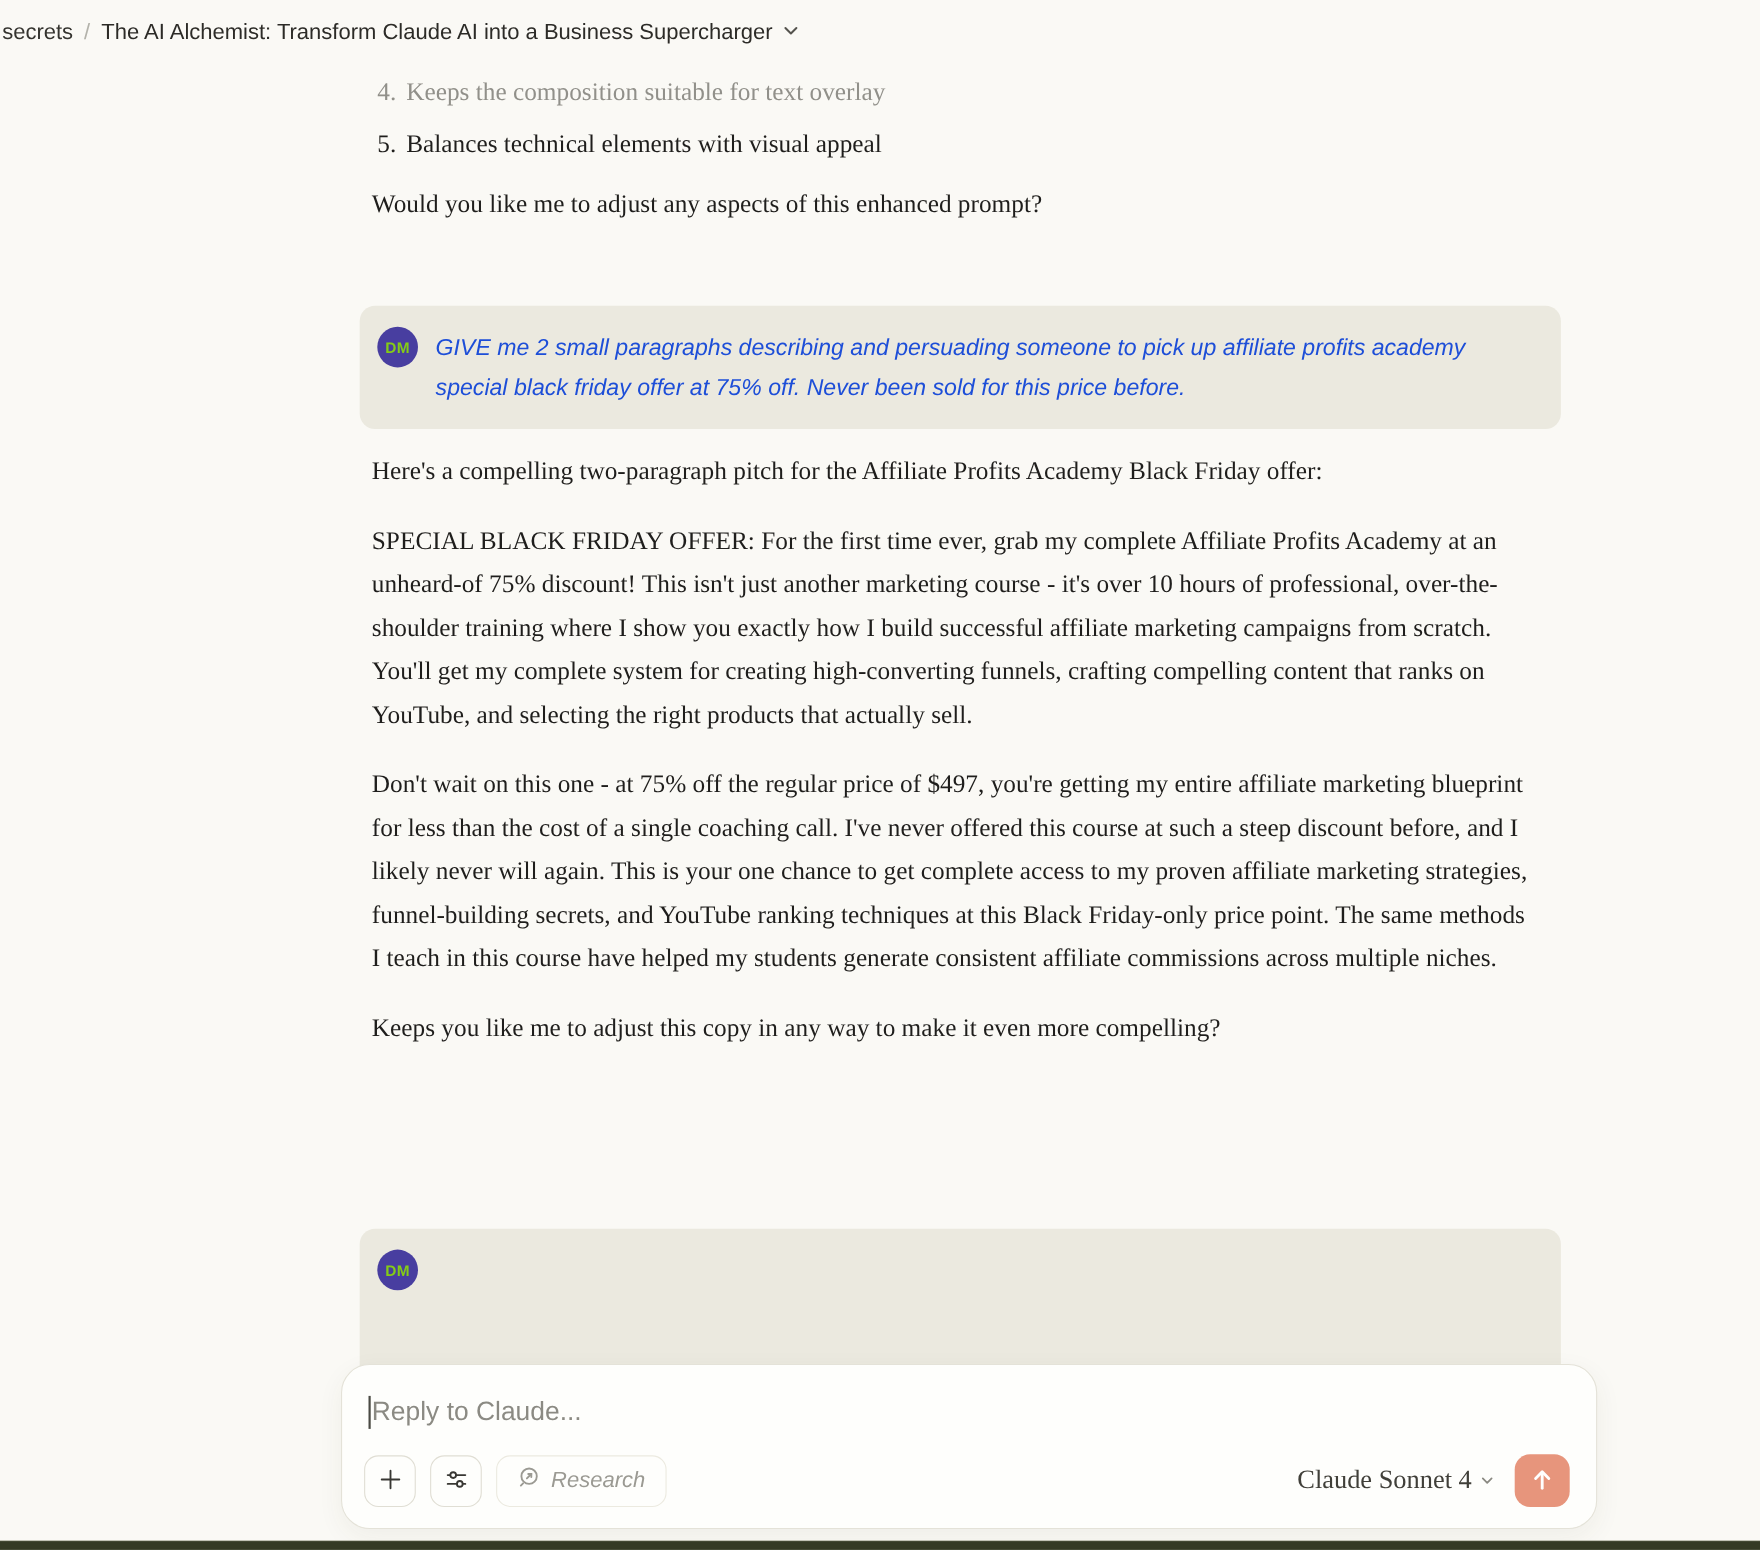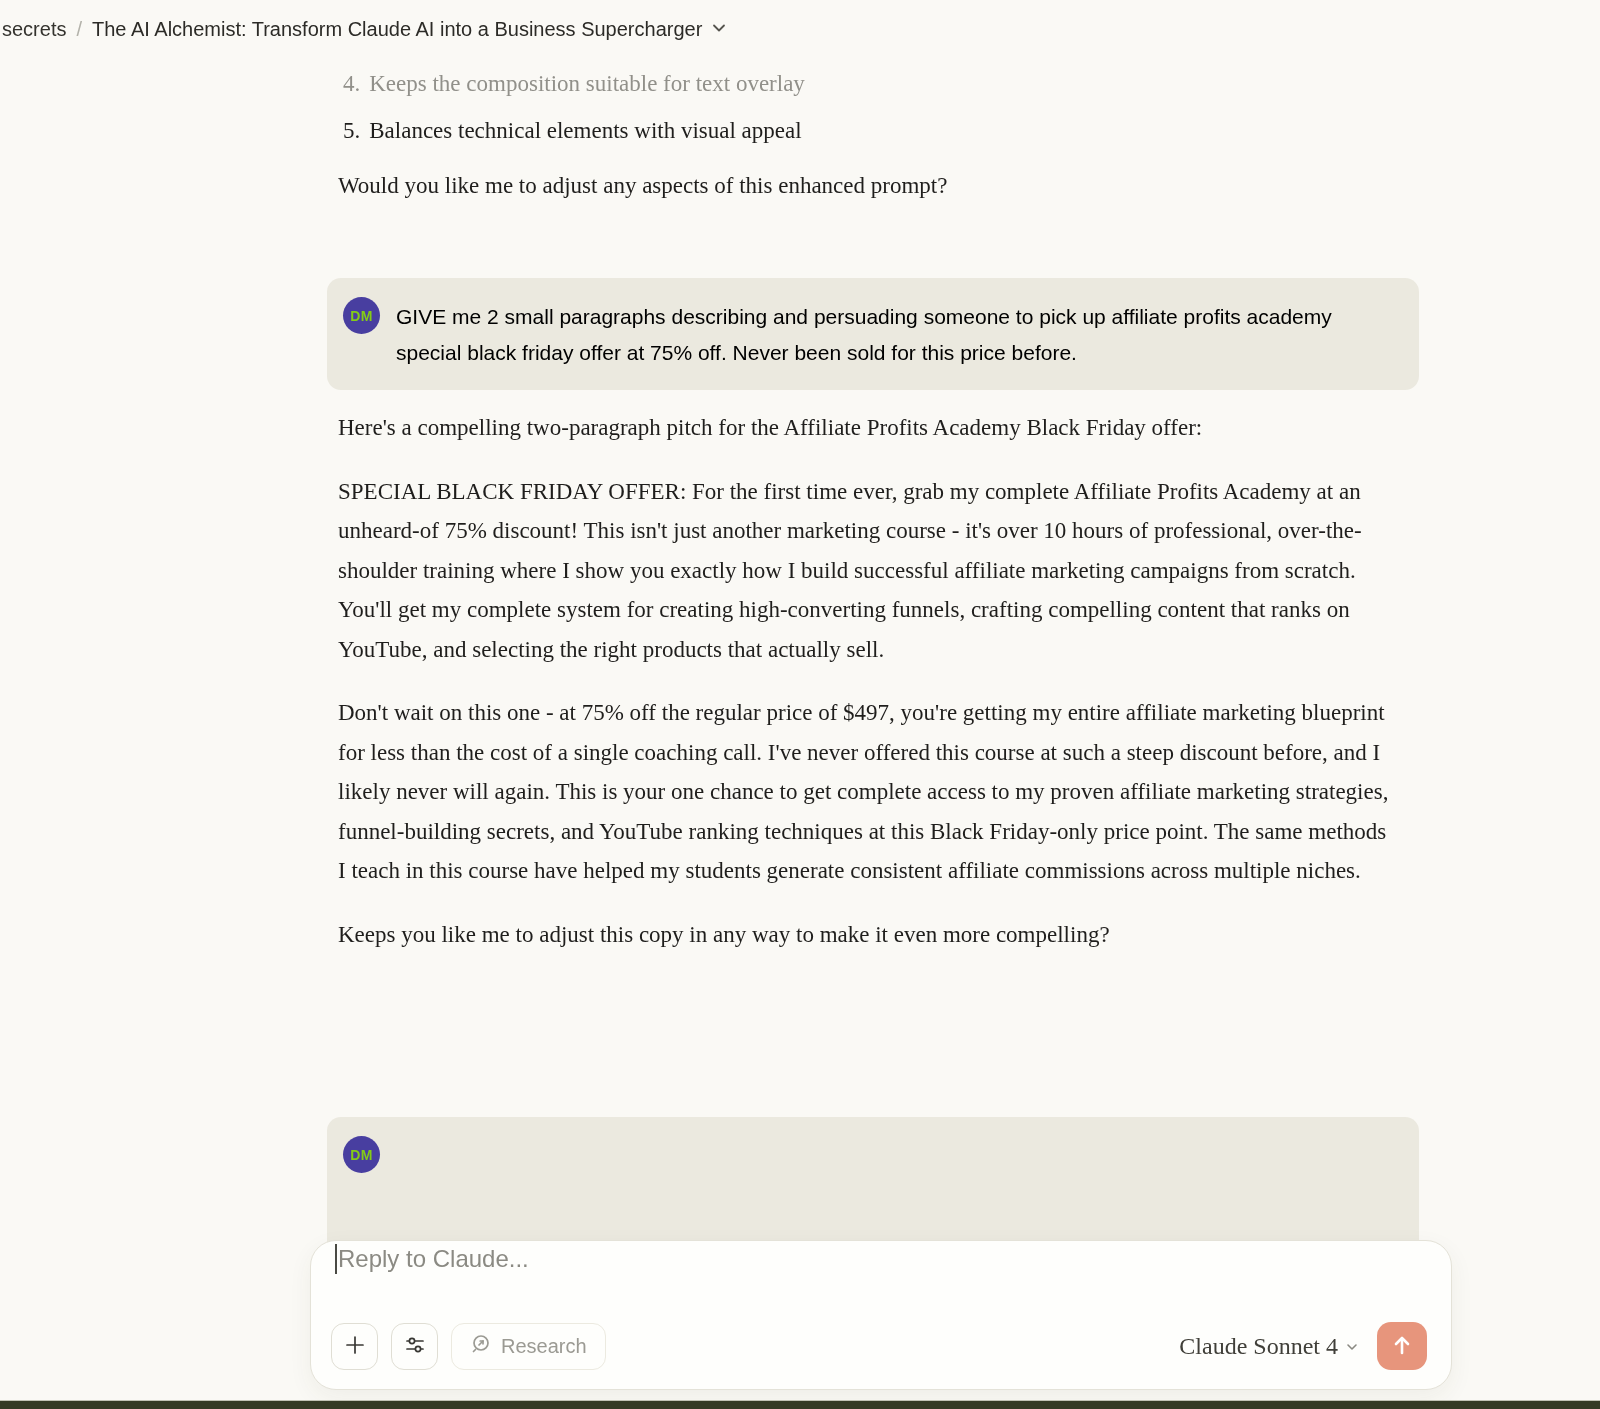--- a/index.html
+++ b/index.html
@@ -76,23 +76,24 @@
     font-weight: bold;
     letter-spacing: 0.4px;
     display: flex;
     align-items: center;
     justify-content: center;
     margin-right: 16px;
   }
   .user-text {
     font-size: 21px;
     line-height: 36px;
-    color: #000000;
+    color: #1d4ed8;
     padding-top: 2px;
     max-width: 992px;
+    font-style: italic;
   }
 
   
   .assistant-reply {
     position: absolute;
     left: 338px; top: 408px;
     width: 1058px;
     font-size: 23px;
     line-height: 39.5px;
   }
@@ -105,21 +106,21 @@
     left: 310px; top: 1240px;
     width: 1142px; height: 150px;
     background: #fefefc;
     border: 1px solid #e4e2d8;
     border-radius: 26px;
     box-shadow: 0 8px 24px rgba(60,60,40,0.06);
     z-index: 10;
   }
   .composer-input {
     position: absolute;
-    top: 0; left: 24px; right: 24px;
+    top: 25px; left: 24px; right: 24px;
     display: flex;
     align-items: center;
     height: 36px;
     cursor: text;
   }
   .caret {
     width: 2px; height: 30px;
     background: #4a4a44;
     margin-right: 1px;
   }
@@ -150,20 +151,21 @@
     border: 1px solid #eceae0;
     border-radius: 13px;
     background: #fefefc;
     display: flex;
     align-items: center;
     gap: 9px;
     padding: 0 18px;
     color: #9b9a93;
     font-size: 20px;
     cursor: pointer;
+    font-style: italic;
   }
   .row-spacer { flex: 1; }
   .model-select {
     display: flex;
     align-items: center;
     gap: 7px;
     font-family: "Liberation Serif", "DejaVu Serif", serif;
     font-size: 24px;
     color: #403f39;
     margin-right: 18px;

